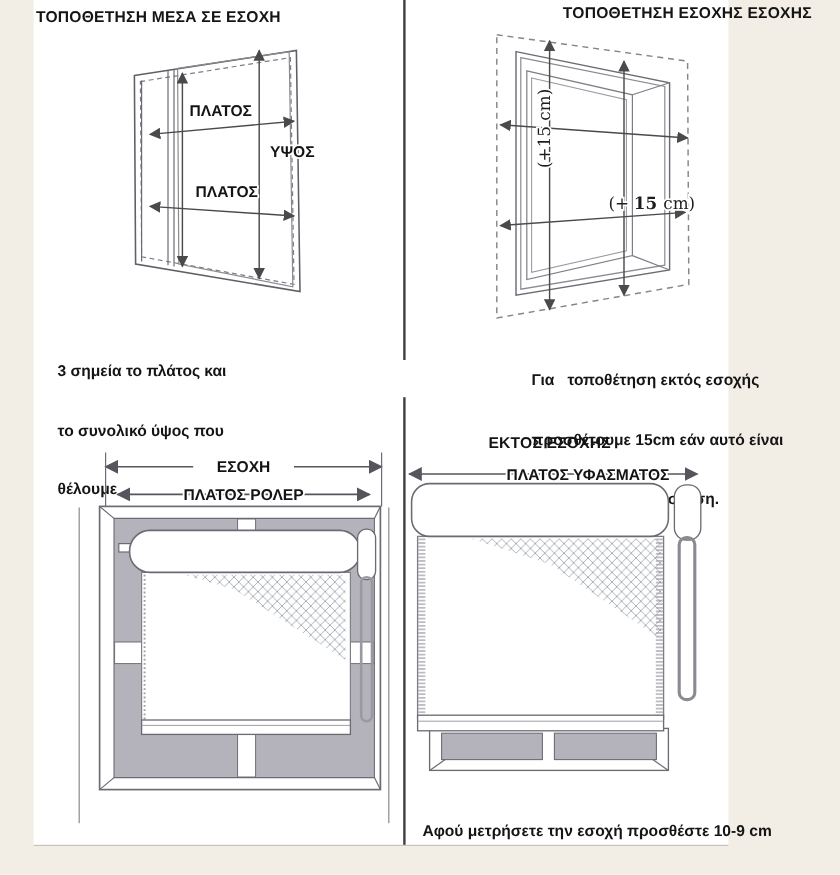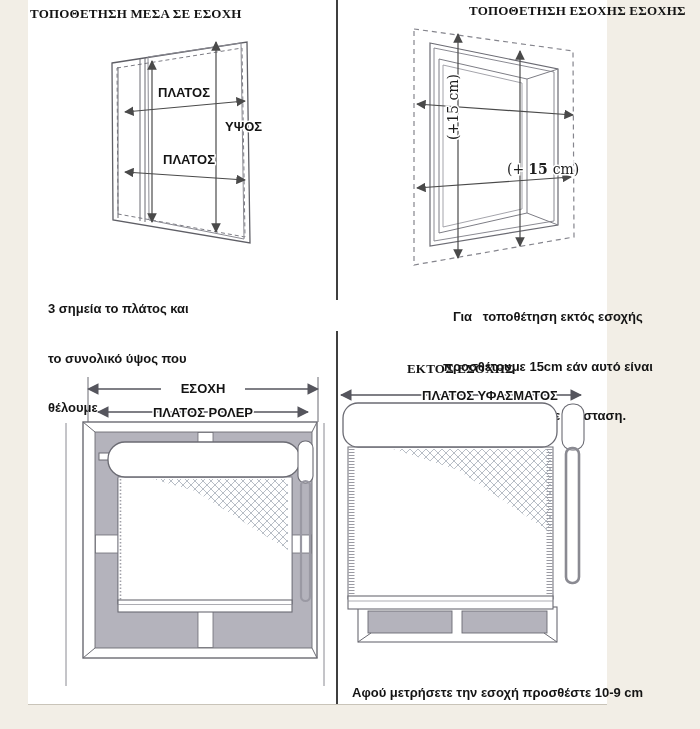--- a/index.html
+++ b/index.html
@@ -10,21 +10,20 @@
     color:#141414;
   }
   .white-area{
     position:absolute;left:28px;top:0;width:579px;height:704px;
     background:#ffffff;border-bottom:1px solid #c9c4b9;
   }
   .divider{position:absolute;left:336px;width:2px;background:#3f3f3f;}
   .sec-title{
     position:absolute;font-size:13px;font-weight:bold;white-space:nowrap;
     letter-spacing:0.2px;
-    font-family:Liberation Serif, serif;
   }
   .note{
     position:absolute;font-size:13px;font-weight:bold;line-height:16.5px;
     white-space:pre;
   }
   svg{position:absolute;}
   .dlbl{
     font-family:"Liberation Sans",sans-serif;font-weight:bold;font-size:13px;
     fill:#141414;paint-order:stroke;stroke:#ffffff;stroke-width:3px;stroke-linejoin:round;
   }
@@ -83,21 +82,21 @@
   <line x1="127" y1="188" x2="158" y2="200" stroke="#7d7d85" stroke-width="1"></line>
   <path d="M43 40 L122 58 L122 184 L43 202 Z" fill="none" stroke="#9a9aa2" stroke-width="0.9"></path>
   <line x1="58" y1="9" x2="58" y2="233" stroke="#4a4a4a" stroke-width="1.2" marker-start="url(#ah2)" marker-end="url(#ah2)"></line>
   <line x1="120" y1="26" x2="120" y2="221" stroke="#4a4a4a" stroke-width="1.2" marker-start="url(#ah2)" marker-end="url(#ah2)"></line>
   <line x1="17" y1="79" x2="173" y2="90" stroke="#4a4a4a" stroke-width="1.2" marker-start="url(#ah2)" marker-end="url(#ah2)"></line>
   <line x1="17" y1="163" x2="171" y2="152" stroke="#4a4a4a" stroke-width="1.2" marker-start="url(#ah2)" marker-end="url(#ah2)"></line>
   <text class="ser" transform="translate(58 115) rotate(-90)" style="paint-order:stroke;stroke:#fff;stroke-width:3px;">(+15 cm)</text>
   <text class="ser" x="107" y="149" style="paint-order:stroke;stroke:#fff;stroke-width:3px;"><tspan>(+</tspan><tspan dx="4" class="ser-b">15</tspan><tspan dx="5">cm)</tspan></text>
 </svg>
 
-<div class="note" style="left:443px;top:276px;text-align:center;">
+<div class="note" style="left:443px;top:276px;">
   <div>Για   τοποθέτηση εκτός εσοχής</div>
   <div>προσθέτουμε 15cm εάν αυτό είναι</div>
   <div>εφικτό σε κάθε διάσταση.</div>
 </div>
 
 <svg style="left:55px;top:373px;" width="285" height="318" viewBox="0 0 285 318">
   <defs>
     <marker id="ah3" viewBox="0 0 10 10" refX="9" refY="5" markerWidth="9" markerHeight="9" orient="auto-start-reverse">
       <path d="M0 0 L10 5 L0 10 z" fill="#55555d"></path>
     </marker>

